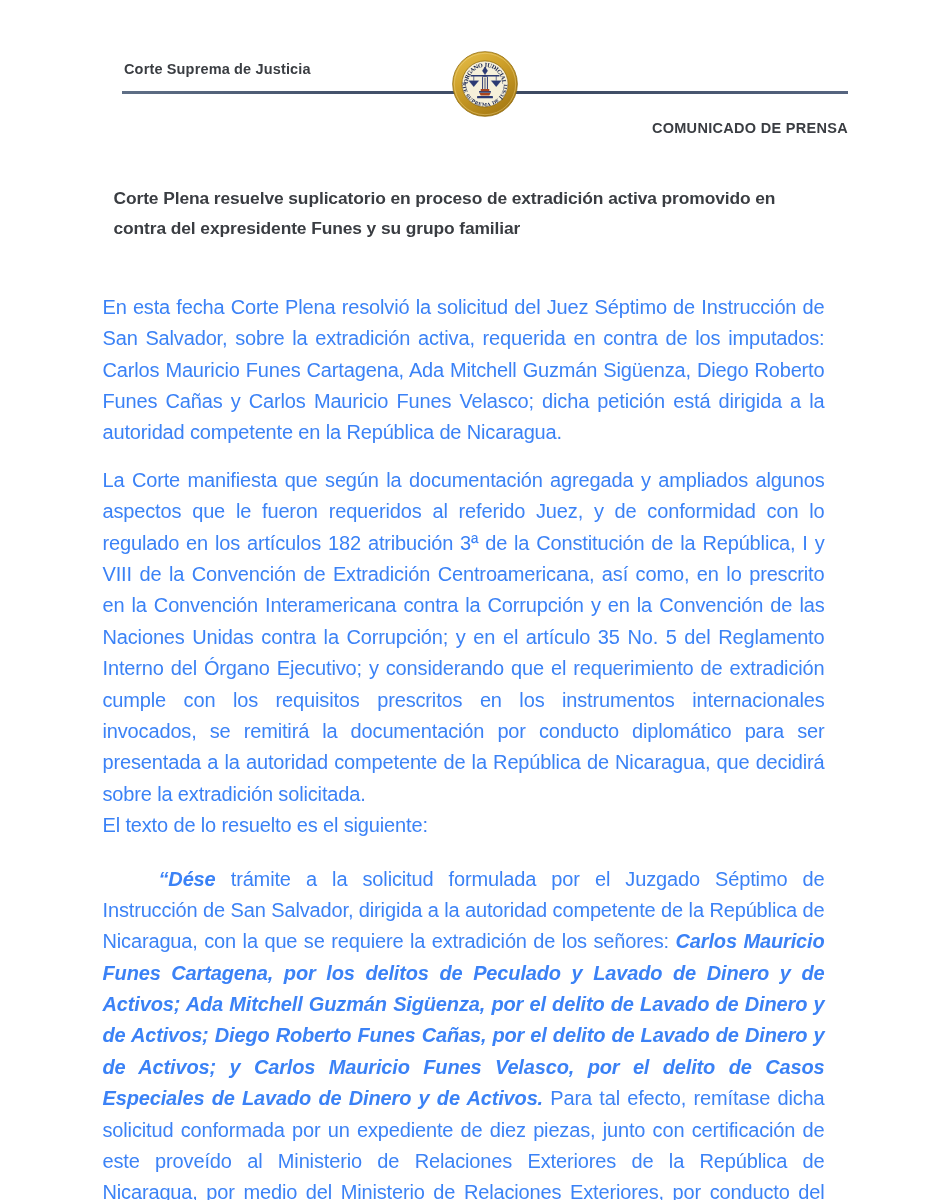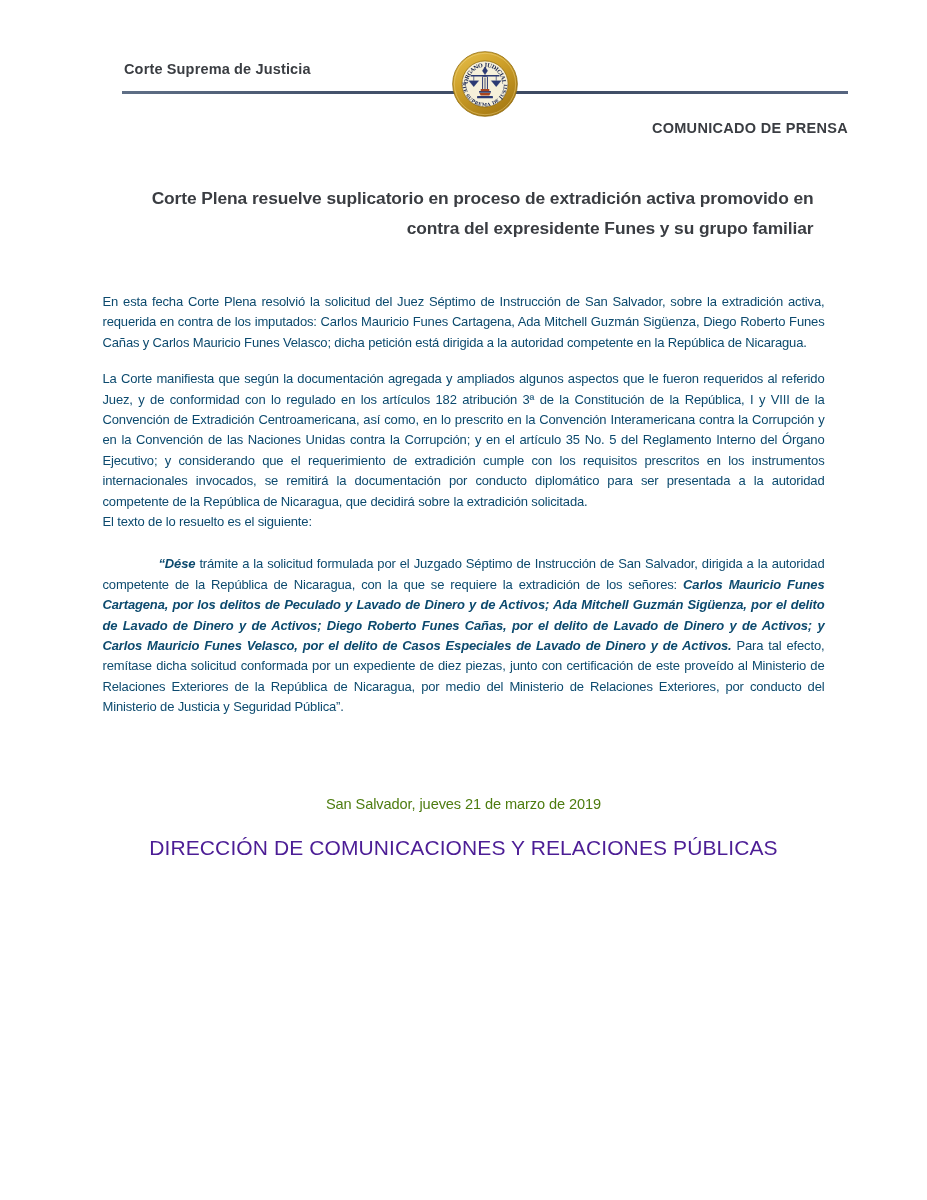--- a/index.html
+++ b/index.html
@@ -69,42 +69,42 @@
     font-weight: 700;
     letter-spacing: 0.3px;
     color: #3a3d42;
     white-space: nowrap;
   }
 
   
   .doc-title {
     margin: 34px auto 0 auto;
     width: 700px;
-    text-align: right;
+    text-align: left;
     font-family: "Liberation Sans", sans-serif;
     font-size: 17.4px;
     font-weight: 600;
     line-height: 1.72;
     color: #3a3d42;
     letter-spacing: -0.1px;
   }
 
   
   .body-wrap {
     margin: 0 auto;
     padding-top: 48px;
     width: 722px;
   }
 
   p.para {
     margin: 0 0 16px 0;
     font-family: "Liberation Sans", sans-serif;
-    font-size: 13px;
+    font-size: 20px;
     line-height: 1.57;
-    color: #0c4a6e;
+    color: #3b82f6;
     text-align: justify;
     text-justify: inter-word;
     letter-spacing: -0.15px;
   }
 
   p.para.tight {
     margin-bottom: 0;
   }
 
   p.para.quote {

